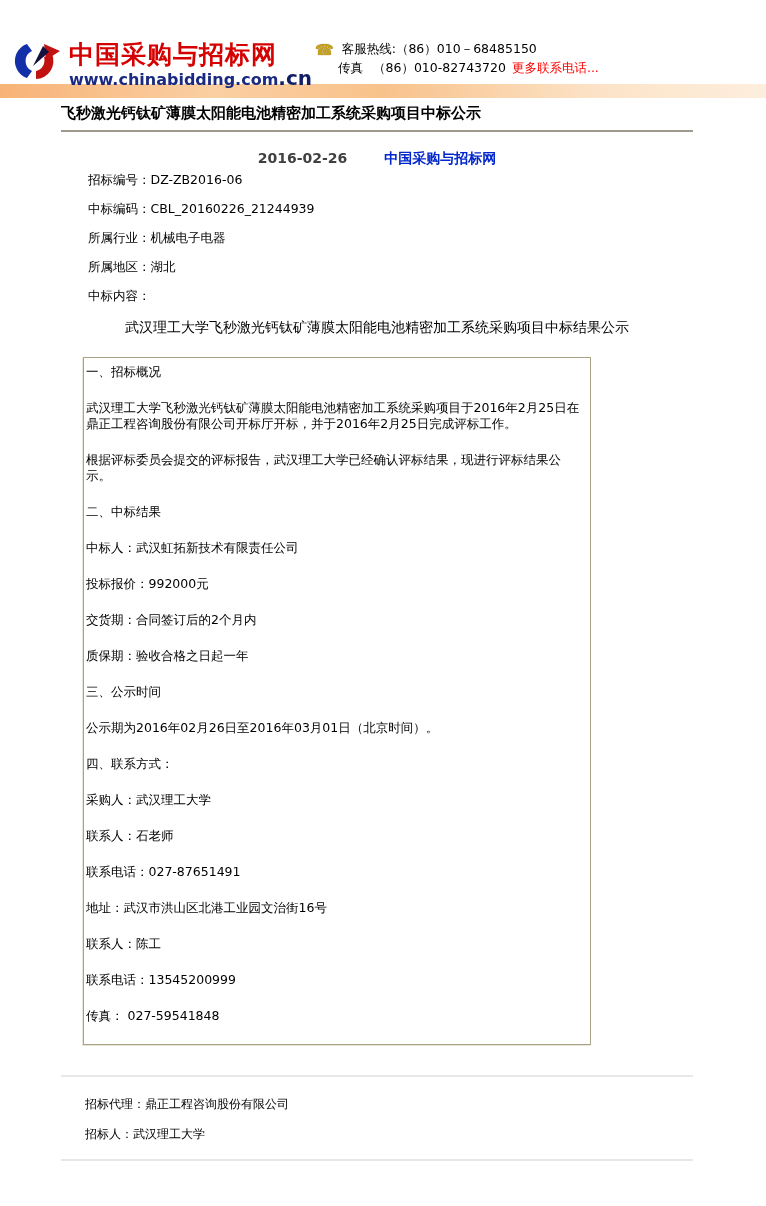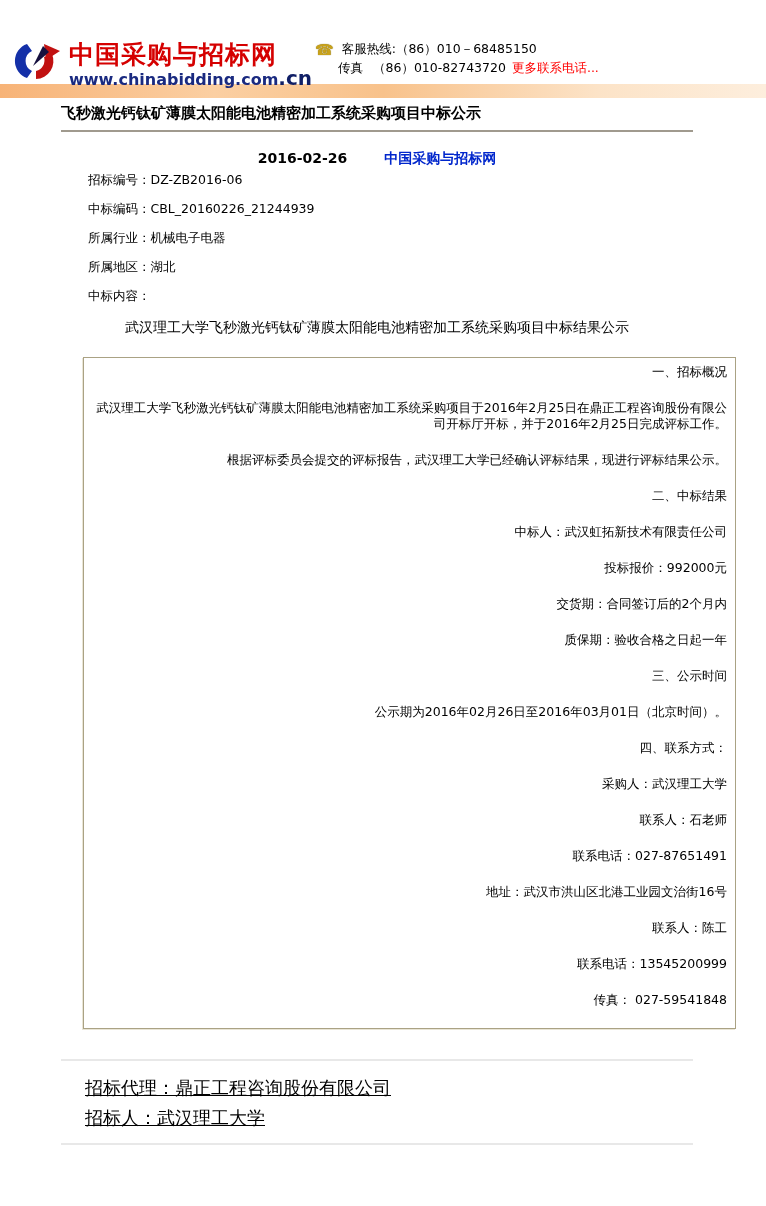--- a/index.html
+++ b/index.html
@@ -22,32 +22,32 @@
   .phone-spacer{width:23px;}
   .more-link{color:#ff0000;margin-left:6px;cursor:pointer;}
   
   .orange-bar{height:14px;
     background:linear-gradient(90deg,#f7b377 0%,#fbcfa2 28%,#f8c28b 50%,#fce3c7 78%,#fdeedd 100%);}
   
   .content{margin-left:61px;width:632px;}
   .title{margin-top:6px;font-size:15px;font-weight:bold;line-height:18px;}
   .hr-title{height:2px;background:#a09a8e;border:0;margin:8px 0 0 0;}
   .dateline{margin-top:18px;text-align:center;font-size:14px;font-weight:bold;white-space:nowrap;}
-  .dateline .date{color:#000000;}
+  .dateline .date{color:#404040;}
   .dateline .src{color:#0026cc;margin-left:32px;cursor:pointer;}
   .meta{margin-top:4px;padding-left:27px;font-size:12.5px;}
   .meta-row{line-height:16px;margin-bottom:13px;white-space:nowrap;}
   .subtitle{margin-top:14px;text-align:center;font-size:14px;font-weight:normal;line-height:18px;}
   
-  .notice-box{margin:21px 0 0 22px;width:653px;border:1px solid #aaa284;
-    box-shadow:-1px 1px 0 #e9e5d6;background:#fff;padding:6px 8px 0 2px;box-sizing:border-box;text-align:right;}
+  .notice-box{margin:21px 0 0 22px;width:508px;border:1px solid #aaa284;
+    box-shadow:-1px 1px 0 #e9e5d6;background:#fff;padding:6px 8px 0 2px;box-sizing:border-box;}
   .notice-box p{margin:0 0 20px 0;font-size:12.5px;line-height:16px;}
   
   .hr-footer{height:2px;background:#e8e8e8;border:0;margin:30px 0 0 0;}
-  .footer-fields{padding-left:24px;font-size:18px;text-decoration:underline;}
+  .footer-fields{padding-left:24px;font-size:12px;}
   .footer-row{line-height:16px;margin-top:0;white-space:nowrap;}
   .footer-row.first{padding-top:19px;}
   .footer-row.second{padding-top:14px;}
   .hr-footer2{height:2px;background:#e8e8e8;border:0;margin:17px 0 0 0;}
 </style>
 </head>
 <body>
 
 <div class="header">
   <div class="logo">

